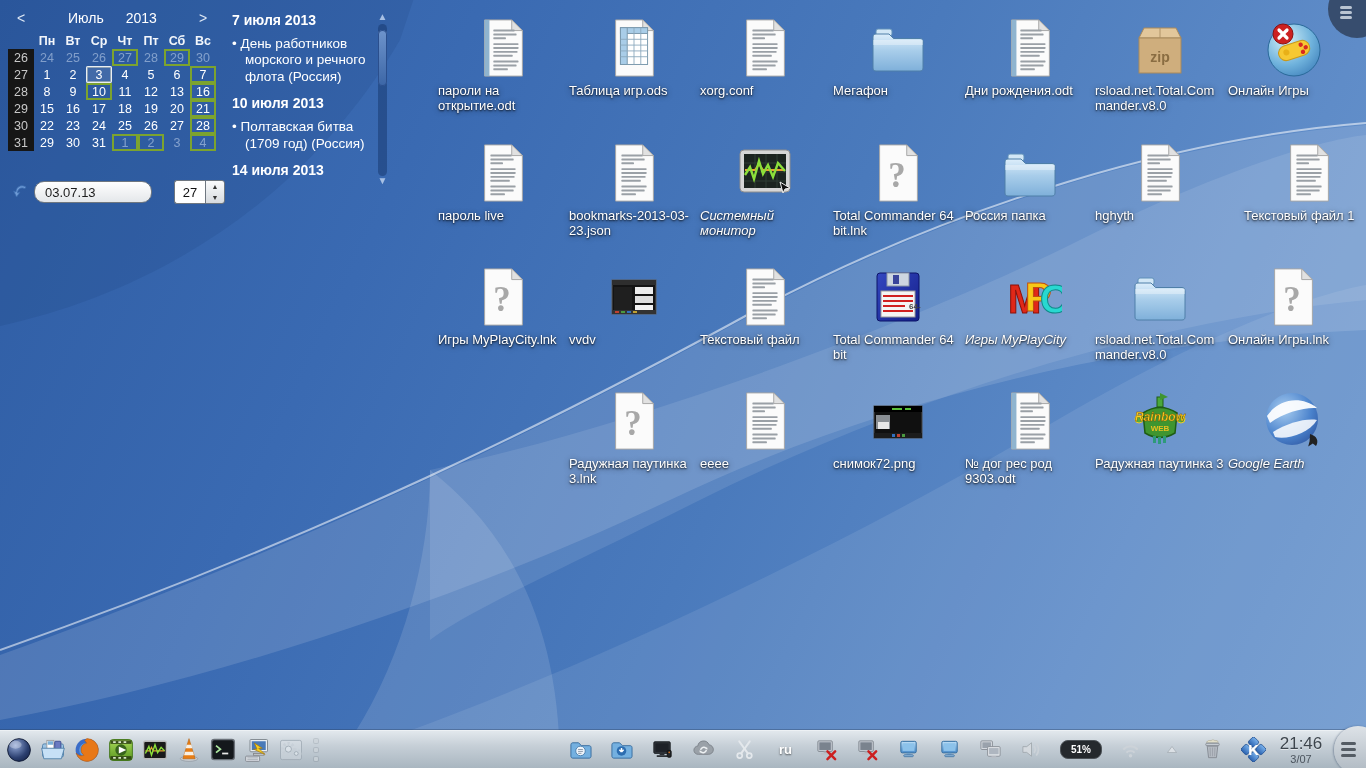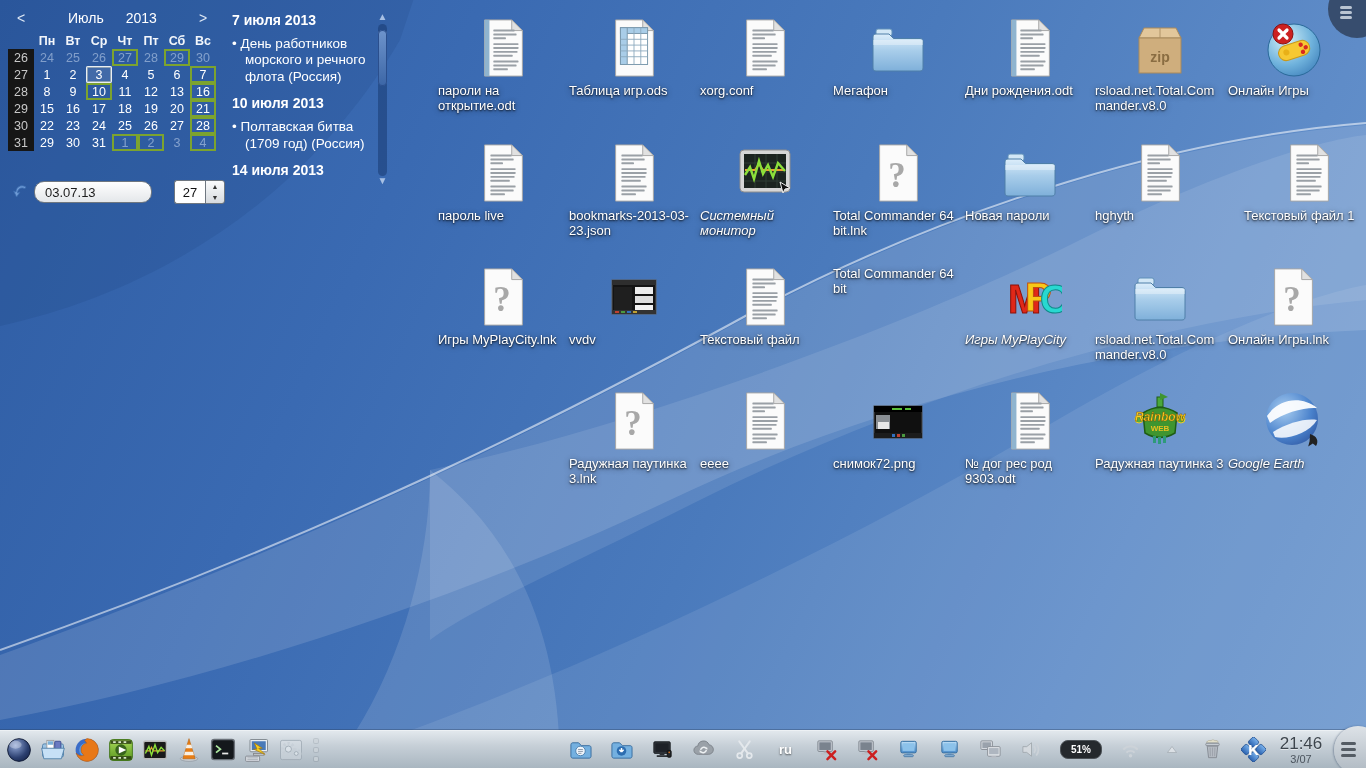--- a/index.html
+++ b/index.html
@@ -415,21 +415,21 @@
                 <stop offset="0" stop-color="#ddeefb"></stop>
                 <stop offset="0.45" stop-color="#a8cdea"></stop>
                 <stop offset="1" stop-color="#7fb0da"></stop>
               </linearGradient>
             </defs>
     <rect x="10" y="13" width="16" height="7" rx="2" fill="#d2e7f6" stroke="#5f8fb8"></rect>
     <path d="M7 21 c0-2 1.2-3 3-3 h13 l4.5 4.5 H54 c2 0 3 1.2 3 3 V52 c0 2-1.2 3-3 3 H10 c-1.8 0-3-1-3-3 z" fill="url(#fg)" stroke="#4f7fa8"></path>
     <path d="M7 24 h50 v5 H7 z" fill="rgba(255,255,255,0.35)"></path>
           </svg>
         </div>
-    <div class="lbl">Новая пароли</div>
+    <div class="lbl">Россия папка</div>
   </div>
   <div class="dicon" style="left:1095px;top:139px">
     <div class="ic">
           <svg width="62" height="64" viewBox="0 0 64 64">
             <path d="M13 3 h28 l11 11 v47 H13 z" fill="#fbfbfb" stroke="#a6a6a6"></path>
             <path d="M41 3 l11 11 h-11 z" fill="#e1e1e1" stroke="#a6a6a6"></path>
             <g fill="#9aa0a6">
               <rect x="19" y="13" width="22" height="2" rx="0.5"></rect>
               <rect x="19" y="17" width="24" height="2" rx="0.5"></rect>
               <rect x="19" y="21" width="13" height="2" rx="0.5"></rect>
@@ -511,20 +511,41 @@
               <rect x="19" y="39" width="20" height="2" rx="0.5"></rect>
               <rect x="19" y="45" width="26" height="2" rx="0.5"></rect>
               <rect x="19" y="49" width="24" height="2" rx="0.5"></rect>
               <rect x="19" y="53" width="15" height="2" rx="0.5"></rect>
             </g>
           </svg>
         </div>
     <div class="lbl">Текстовый файл</div>
   </div>
   <div class="dicon" style="left:833px;top:263px">
+    <div class="ic">
+          <svg width="64" height="64" viewBox="0 0 64 64">
+    <defs>
+              <linearGradient id="fl" x1="0" y1="0" x2="1" y2="1">
+                <stop offset="0" stop-color="#3347c0"></stop>
+                <stop offset="1" stop-color="#141f8a"></stop>
+              </linearGradient>
+            </defs>
+    <rect x="11" y="8" width="42" height="48" rx="3" fill="url(#fl)" stroke="#0c1468"></rect>
+    <rect x="21" y="8" width="22" height="13" fill="#cdd6e0" stroke="#8a96a4"></rect>
+    <rect x="27" y="10" width="6" height="9" fill="#3a459a"></rect>
+    <rect x="15" y="26" width="34" height="26" fill="#f4f4f4" stroke="#9a9a9a"></rect>
+    <g fill="#d02020">
+              <rect x="17" y="30" width="30" height="2"></rect>
+              <rect x="17" y="35" width="30" height="2"></rect>
+              <rect x="17" y="40" width="22" height="2"></rect>
+              <rect x="17" y="45" width="30" height="2"></rect>
+            </g>
+    <text x="43" y="44" font-size="8" fill="#444" font-weight="bold">64-</text>
+          </svg>
+        </div>
     <div class="lbl">Total Commander 64 bit</div>
   </div>
   <div class="dicon" style="left:965px;top:263px">
     <div class="ic">
           <svg width="64" height="64" viewBox="0 0 64 64">
     <text x="10" y="48" font-size="40" font-weight="bold" fill="#e02818" stroke="#8a1008" stroke-width="1">M</text>
     <text x="27" y="46" font-size="40" font-weight="bold" fill="#f8c818" stroke="#c05010" stroke-width="1">P</text>
     <text x="42" y="48" font-size="40" font-weight="bold" fill="#28d8d0" stroke="#108a8a" stroke-width="1">C</text>
           </svg>
         </div>

